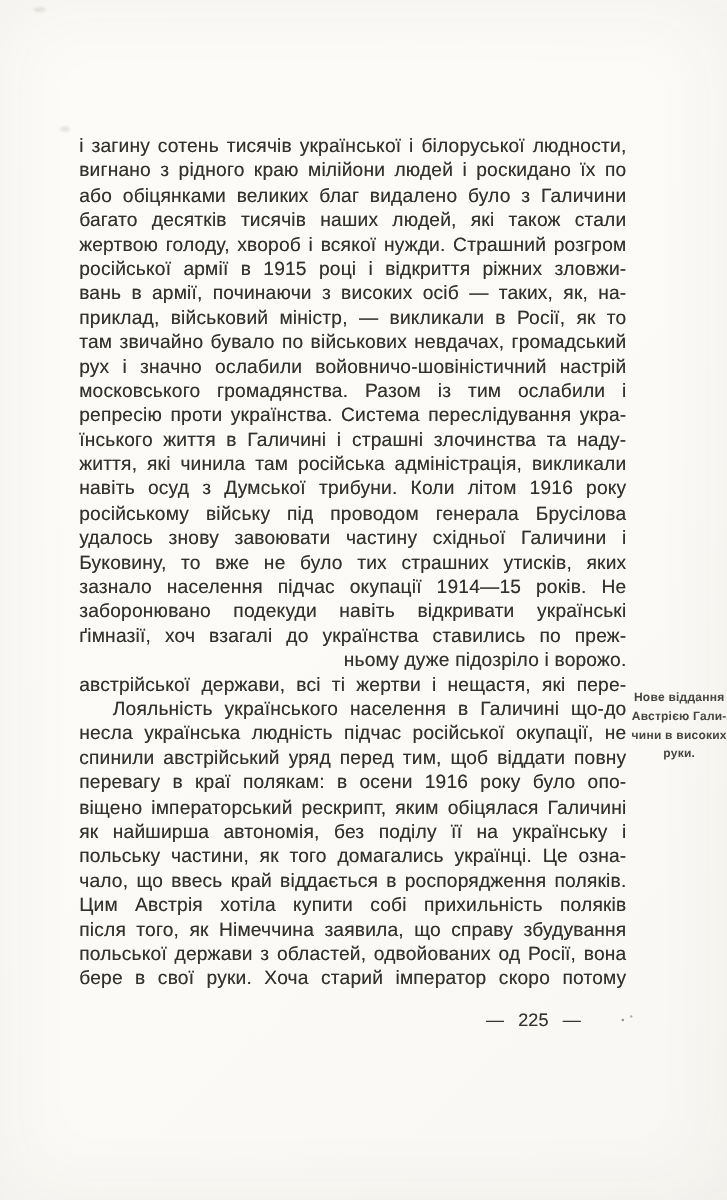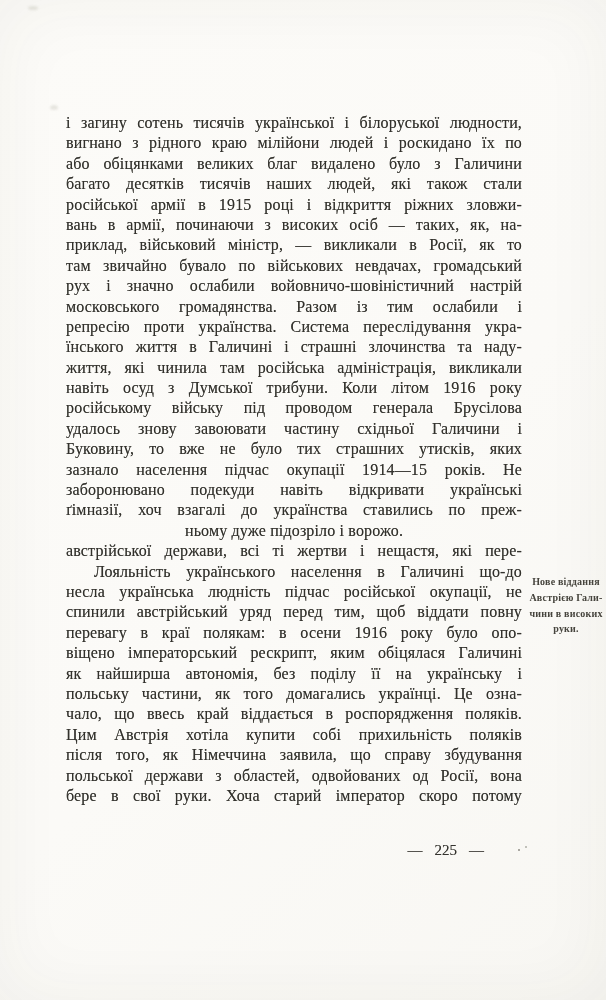--- a/index.html
+++ b/index.html
@@ -8,21 +8,21 @@
     background: #e9e8e4;
   }
   .page {
     position: relative;
     width: 606px;
     height: 1000px;
     margin: 0 auto;
     background: linear-gradient(135deg, #fcfbf8 0%, #fbfaf7 55%, #f8f7f3 100%);
     box-shadow: inset 0 0 70px rgba(60,55,40,0.05);
     overflow: hidden;
-    font-family: Liberation Serif, serif;
+    font-family: Liberation Sans, sans-serif;
     color: #30302b;
   }
   .text-block {
     position: absolute;
     left: 66px;
     top: 113px;
     width: 456px;
   }
   .paragraph { margin: 0; padding: 0; }
   .line {
@@ -31,21 +31,21 @@
     height: 20.4px;
     overflow: hidden;
     text-align: justify;
     text-align-last: justify;
     letter-spacing: 0.15px;
     color: #32312c;
     text-shadow: 0 0 0.5px rgba(50,49,44,0.55);
     white-space: nowrap;
   }
   .line.no-justify {
-    text-align: center;
+    text-align: right;
     text-align-last: auto;
   }
   .line.indent { text-indent: 28px; }
   .margin-note {
     position: absolute;
     left: 508px;
     top: 574px;
     width: 92px;
     text-align: center;
     margin-left: 12px;
@@ -92,20 +92,21 @@
 
   <div class="smudge m1"></div>
   <div class="smudge m2"></div>
 
   <div class="text-block" id="text-block">
       <div class="paragraph">
         <div class="line">і загину сотень тисячів української і білоруської людности,</div>
         <div class="line">вигнано з рідного краю мілійони людей і роскидано їх по</div>
         <div class="line">або обіцянками великих благ видалено було з Галичини</div>
         <div class="line">багато десятків тисячів наших людей, які також стали</div>
+        <div class="line">жертвою голоду, хвороб і всякої нужди. Страшний розгром</div>
         <div class="line">російської армії в 1915 році і відкриття ріжних зловжи-</div>
         <div class="line">вань в армії, починаючи з високих осіб — таких, як, на-</div>
         <div class="line">приклад, військовий міністр, — викликали в Росії, як то</div>
         <div class="line">там звичайно бувало по військових невдачах, громадський</div>
         <div class="line">рух і значно ослабили войовничо-шовіністичний настрій</div>
         <div class="line">московського громадянства. Разом із тим ослабили і</div>
         <div class="line">репресію проти українства. Система переслідування укра-</div>
         <div class="line">їнського життя в Галичині і страшні злочинства та наду-</div>
         <div class="line">життя, які чинила там російська адміністрація, викликали</div>
         <div class="line">навіть осуд з Думської трибуни. Коли літом 1916 року</div>

